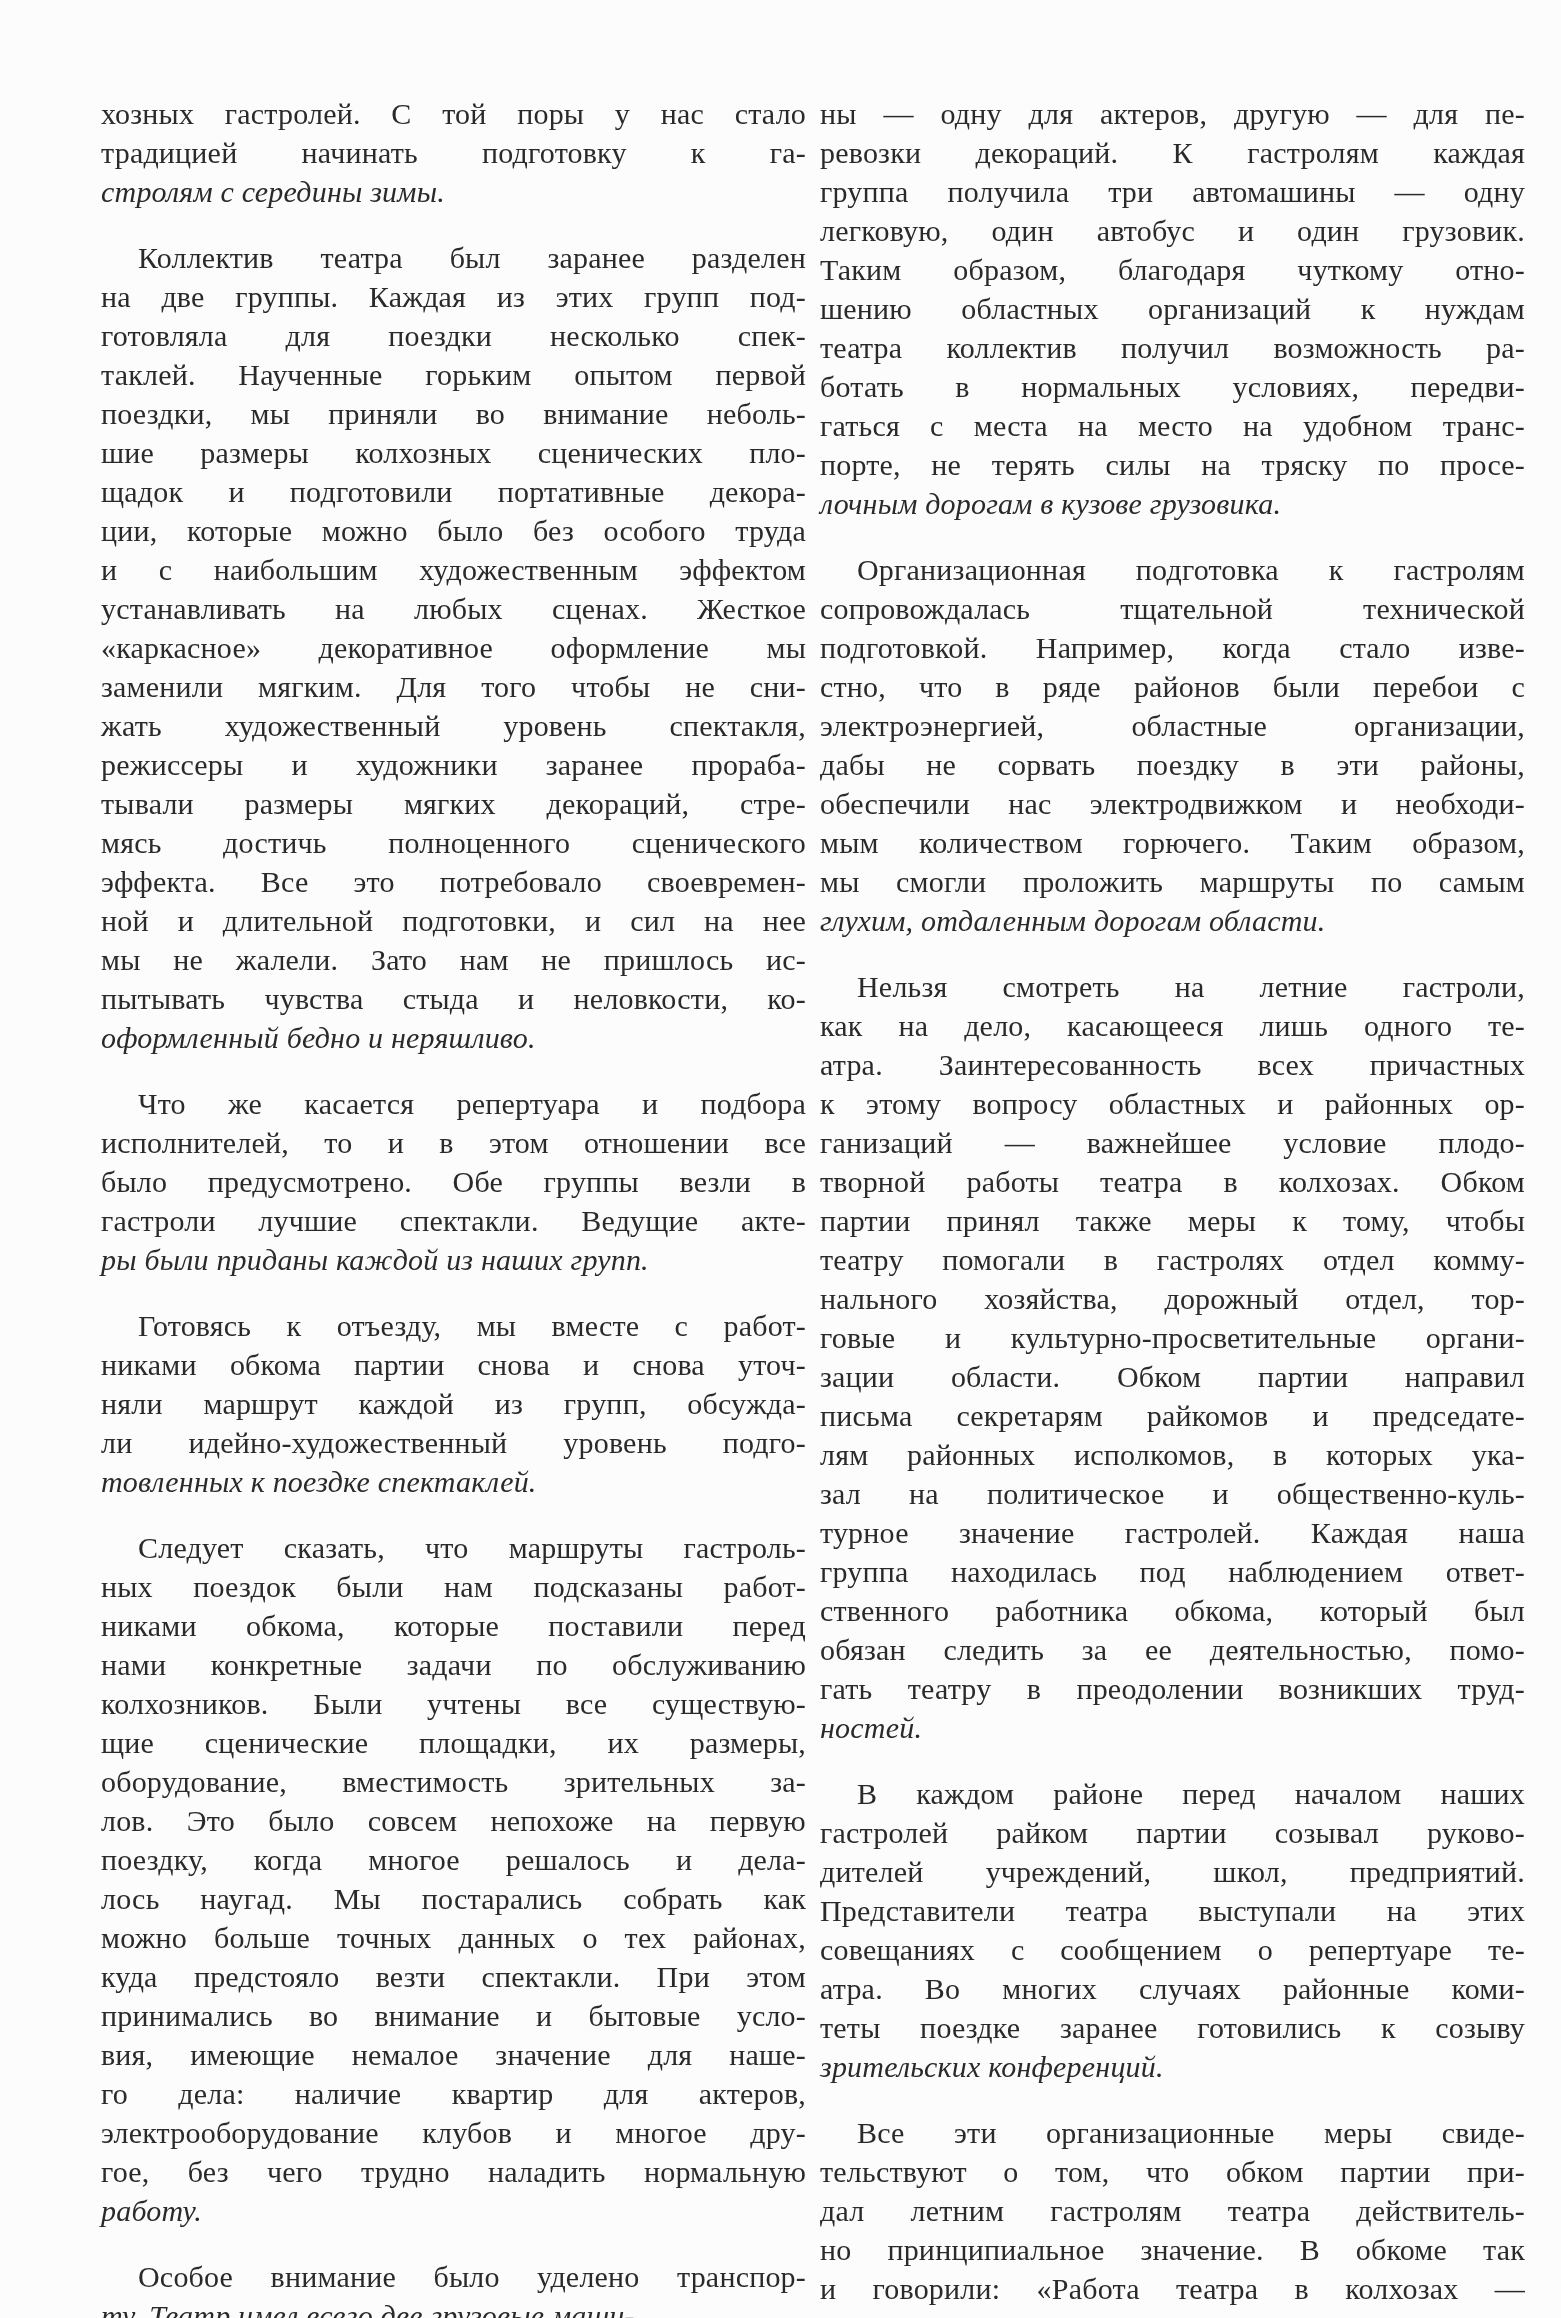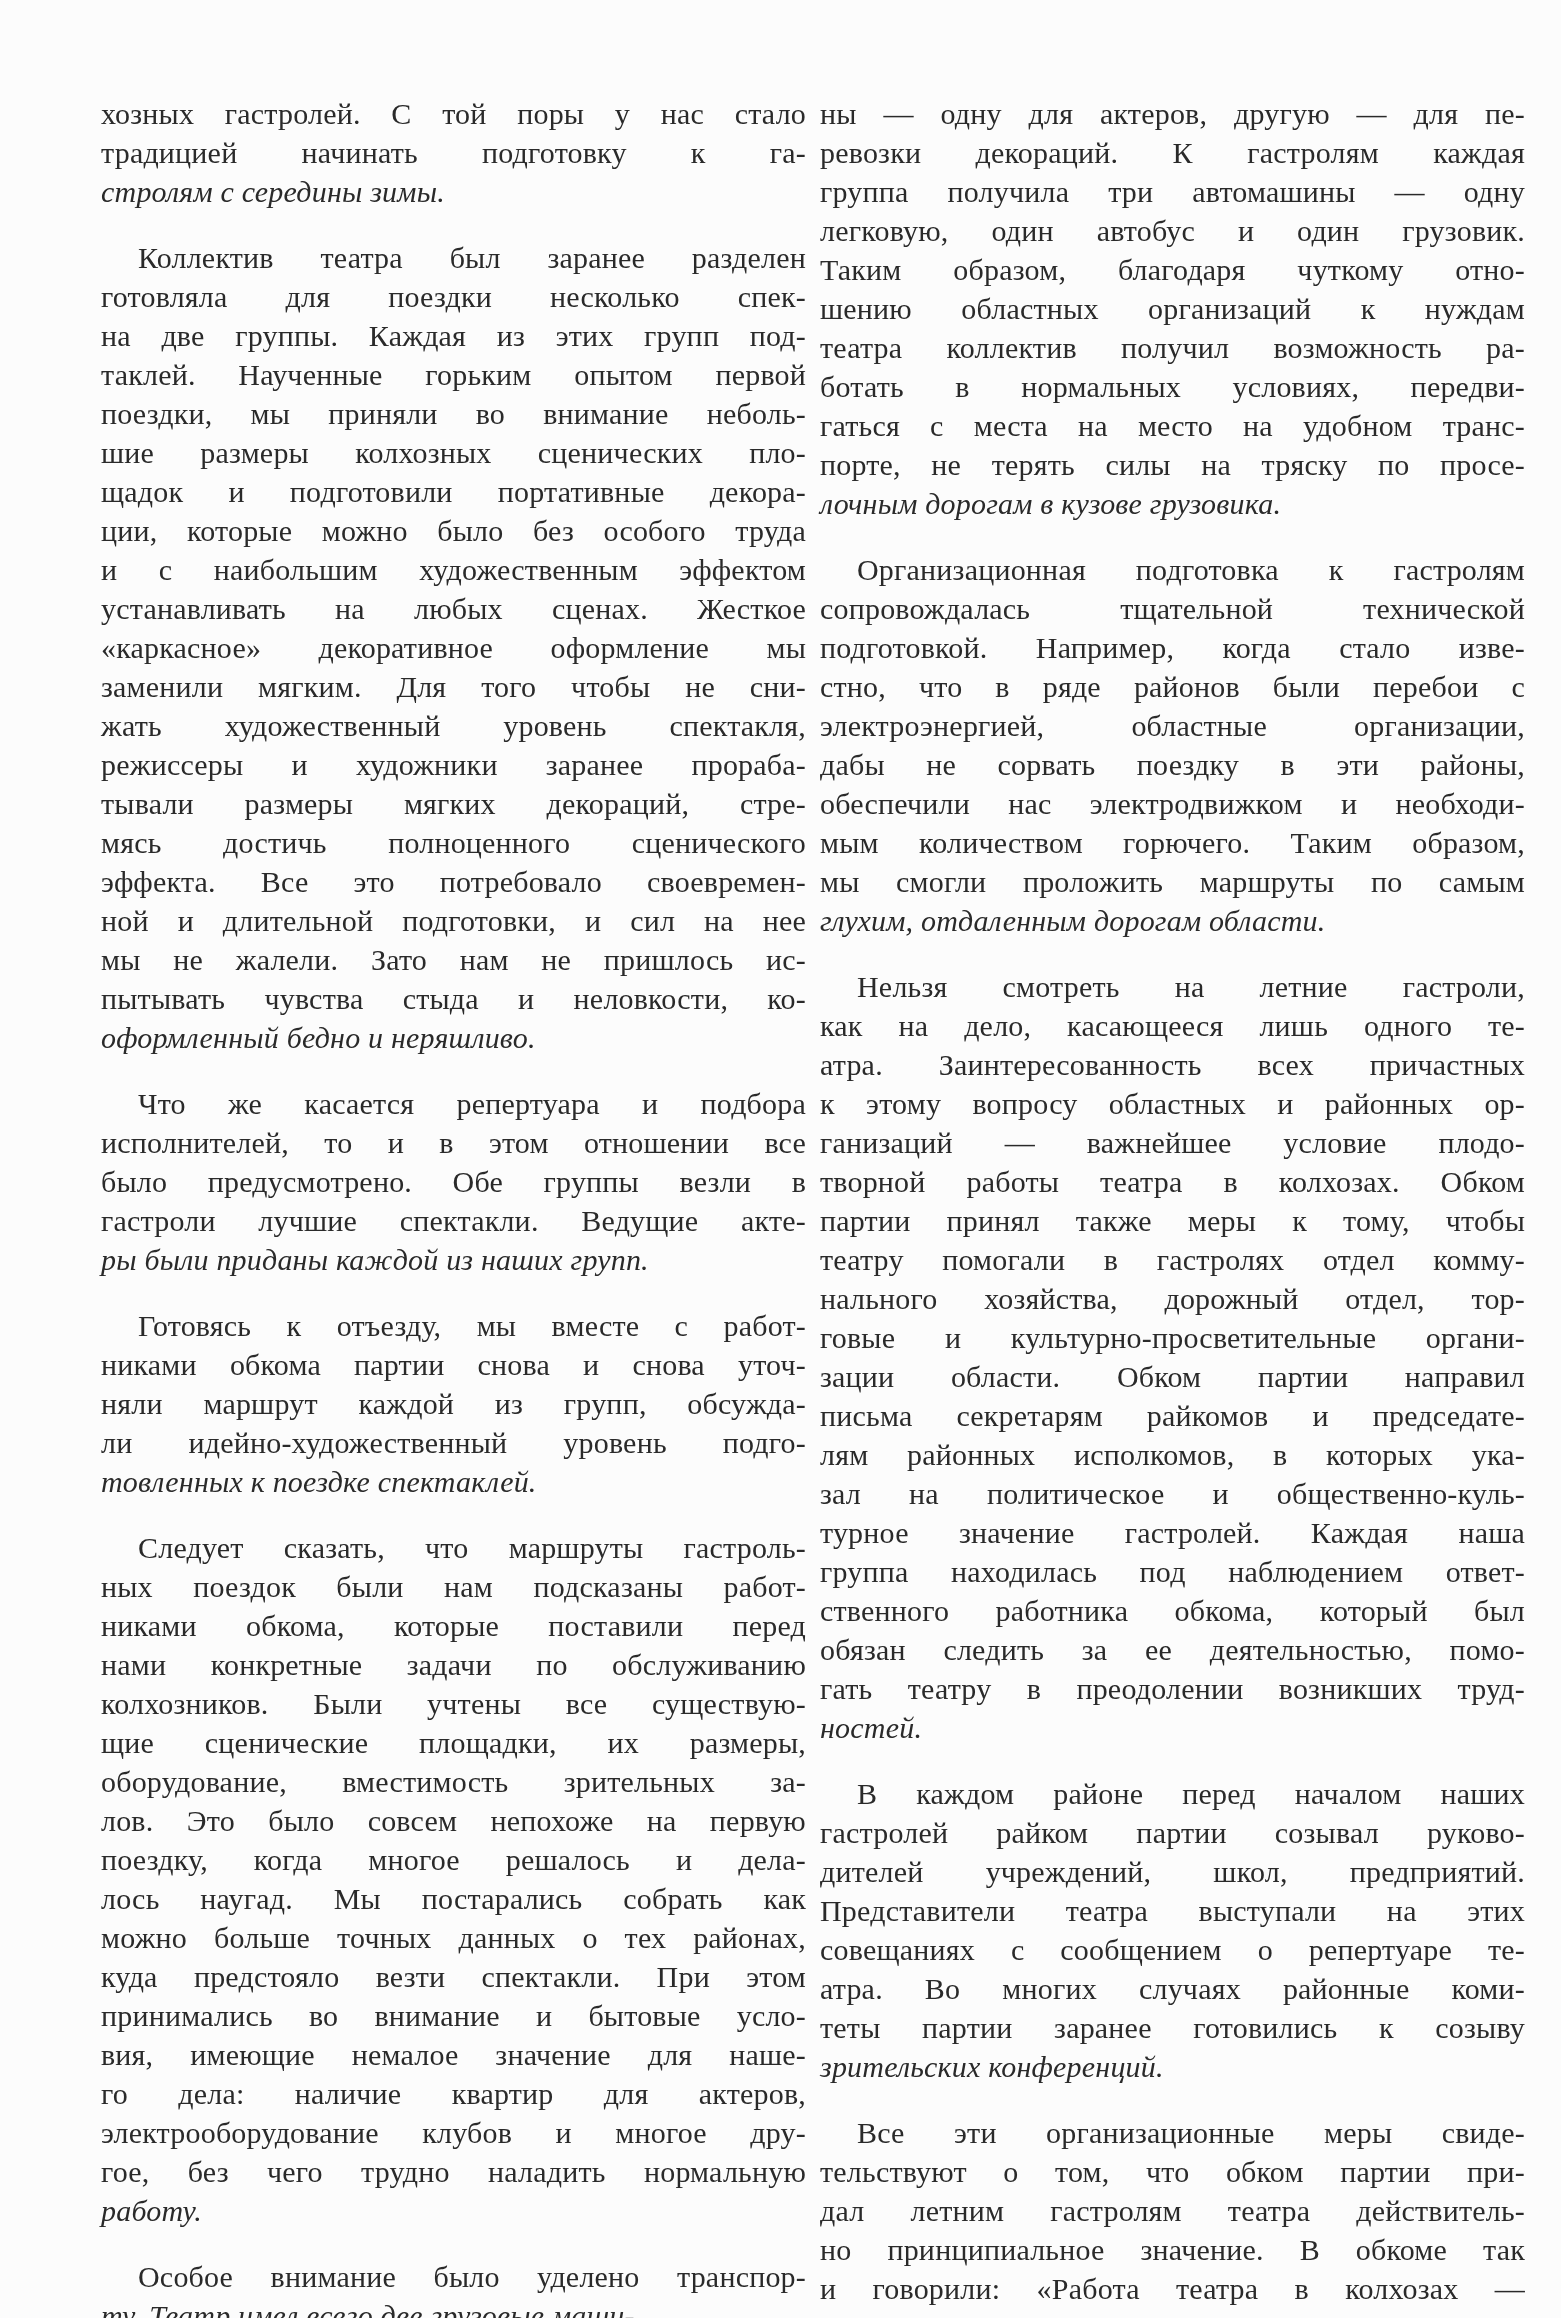--- a/index.html
+++ b/index.html
@@ -39,22 +39,22 @@
 
 <div class="page">
   <div class="column col-left">
       <div class="para">
         <span class="line">хозных гастролей. С той поры у нас стало</span>
         <span class="line">традицией начинать подготовку к га-</span>
         <span class="line last">стролям с середины зимы.</span>
       </div>
       <div class="para">
         <span class="line indent">Коллектив театра был заранее разделен</span>
+        <span class="line">на две группы. Каждая из этих групп под-</span>
         <span class="line">готовляла для поездки несколько спек-</span>
-        <span class="line">на две группы. Каждая из этих групп под-</span>
         <span class="line">таклей. Наученные горьким опытом первой</span>
         <span class="line">поездки, мы приняли во внимание неболь-</span>
         <span class="line">шие размеры колхозных сценических пло-</span>
         <span class="line">щадок и подготовили портативные декора-</span>
         <span class="line">ции, которые можно было без особого труда</span>
         <span class="line">и с наибольшим художественным эффектом</span>
         <span class="line">устанавливать на любых сценах. Жесткое</span>
         <span class="line">«каркасное» декоративное оформление мы</span>
         <span class="line">заменили мягким. Для того чтобы не сни-</span>
         <span class="line">жать художественный уровень спектакля,</span>
@@ -154,21 +154,21 @@
         <span class="line">гать театру в преодолении возникших труд-</span>
         <span class="line last">ностей.</span>
       </div>
       <div class="para">
         <span class="line indent">В каждом районе перед началом наших</span>
         <span class="line">гастролей райком партии созывал руково-</span>
         <span class="line">дителей учреждений, школ, предприятий.</span>
         <span class="line">Представители театра выступали на этих</span>
         <span class="line">совещаниях с сообщением о репертуаре те-</span>
         <span class="line">атра. Во многих случаях районные коми-</span>
-        <span class="line">теты партии заранее готовились к созыву</span>
+        <span class="line">теты поездке заранее готовились к созыву</span>
         <span class="line last">зрительских конференций.</span>
       </div>
       <div class="para">
         <span class="line indent">Все эти организационные меры свиде-</span>
         <span class="line">тельствуют о том, что обком партии при-</span>
         <span class="line">дал летним гастролям театра действитель-</span>
         <span class="line">но принципиальное значение. В обкоме так</span>
         <span class="line">и говорили: «Работа театра в колхозах —</span>
       </div>
     </div>

